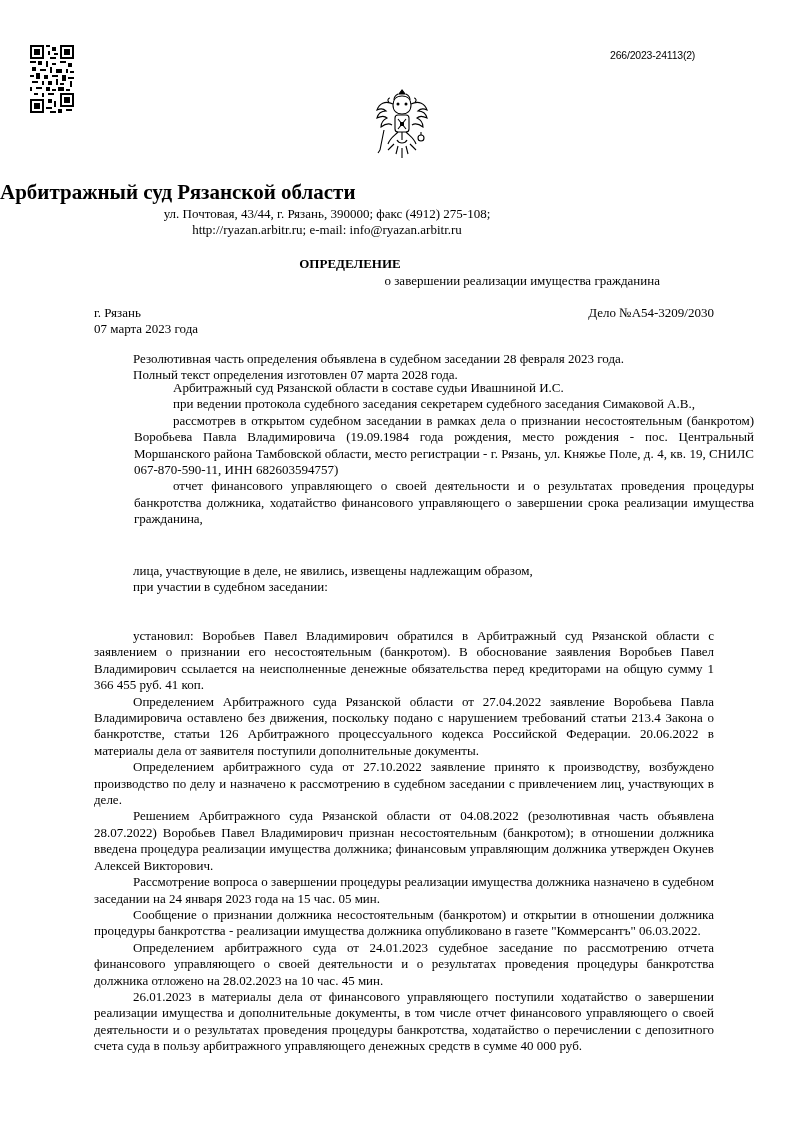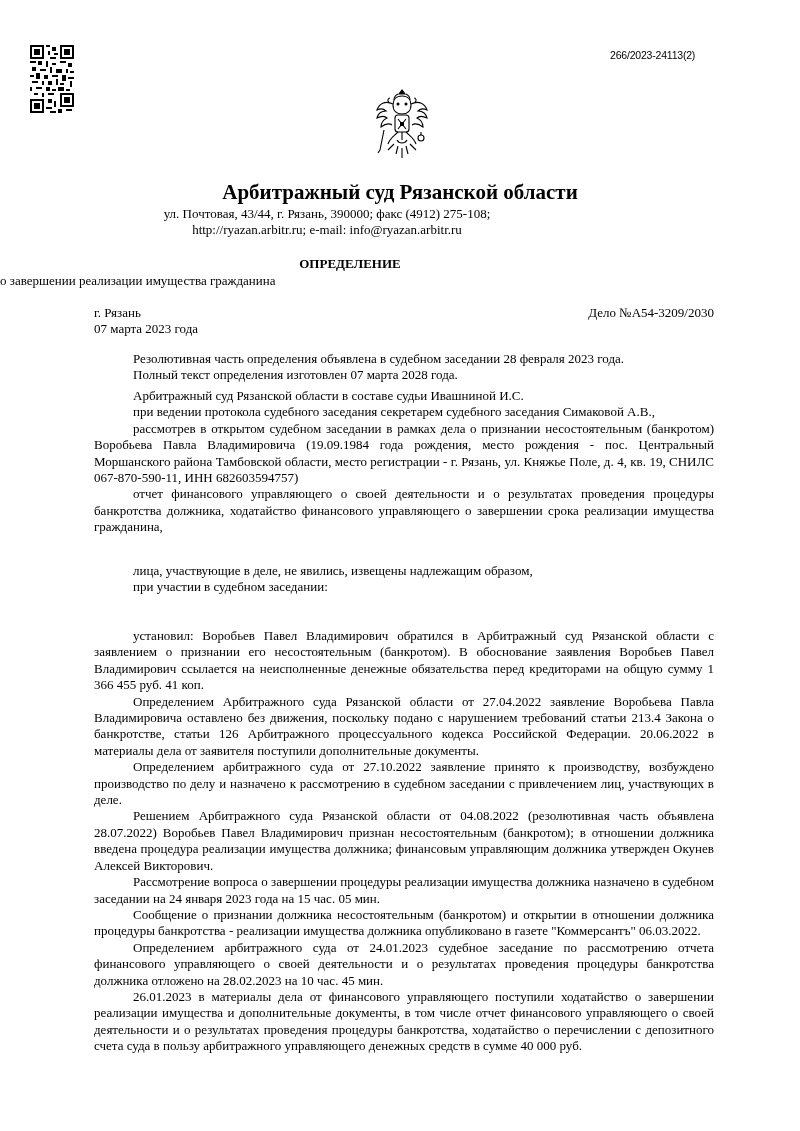--- a/index.html
+++ b/index.html
@@ -1,31 +1,31 @@
 <!DOCTYPE html>
 <html><head>
 <meta charset="utf-8">
 <style>
   html, body { margin: 0; padding: 0; background: #ffffff; }
   body { width: 800px; height: 1131px; position: relative; overflow: hidden; color: #000; font-family: "Liberation Serif", serif; }
   .qr { position: absolute; left: 30px; top: 45px; width: 44px; height: 68px; }
   .doc-id { position: absolute; left: 610px; top: 49px; font-family: "Liberation Sans", sans-serif; font-size: 10.5px; letter-spacing: -0.2px; }
   .emblem { position: absolute; left: 372px; top: 86px; width: 60px; height: 80px; }
-  .court-title { position: absolute; left: 0; width: 800px; top: 180px; text-align: center; font-size: 21px; font-weight: bold; }
+  .court-title { position: absolute; left: 0; width: 800px; top: 180px; text-align: left; font-size: 21px; font-weight: bold; }
   .court-addr { position: absolute; left: 0; width: 654px; top: 206px; text-align: center; font-size: 13px; line-height: 16px; }
   .doc-type { position: absolute; left: 0; width: 700px; top: 256px; text-align: center; font-size: 13px; font-weight: bold; }
-  .doc-subtitle { position: absolute; left: 0; width: 660px; top: 273px; text-align: left; font-size: 13px; }
+  .doc-subtitle { position: absolute; left: 0; width: 660px; top: 273px; text-align: right; font-size: 13px; }
   .city { position: absolute; left: 94px; top: 305px; font-size: 13px; line-height: 16px; }
   .date { position: absolute; left: 94px; top: 321px; font-size: 13px; }
   .case { position: absolute; right: 86px; top: 305px; font-size: 13px; }
   .body-text { position: absolute; left: 94px; width: 620px; font-size: 13px; line-height: 16.4px; text-align: justify; }
   .body-text p { margin: 0; text-indent: 39px; }
   .body-text p.noind { text-indent: 0; padding-left: 39px; }
   .b1 { top: 351px; }
-  .b2 { top: 388px; }
+  .b2 { top: 380px; margin-left: 40px; }
   .b3 { top: 563px; }
   .b4 { top: 628px; }
 </style>
 </head>
 <body>
 
 <svg class="qr" viewBox="0 0 22 34" shape-rendering="crispEdges">
   <rect x="0" y="0" width="22" height="34" fill="#fff"></rect>
   <rect x="0" y="0" width="7" height="7" fill="#000"></rect>
     <rect x="1" y="1" width="5" height="5" fill="#fff"></rect>

